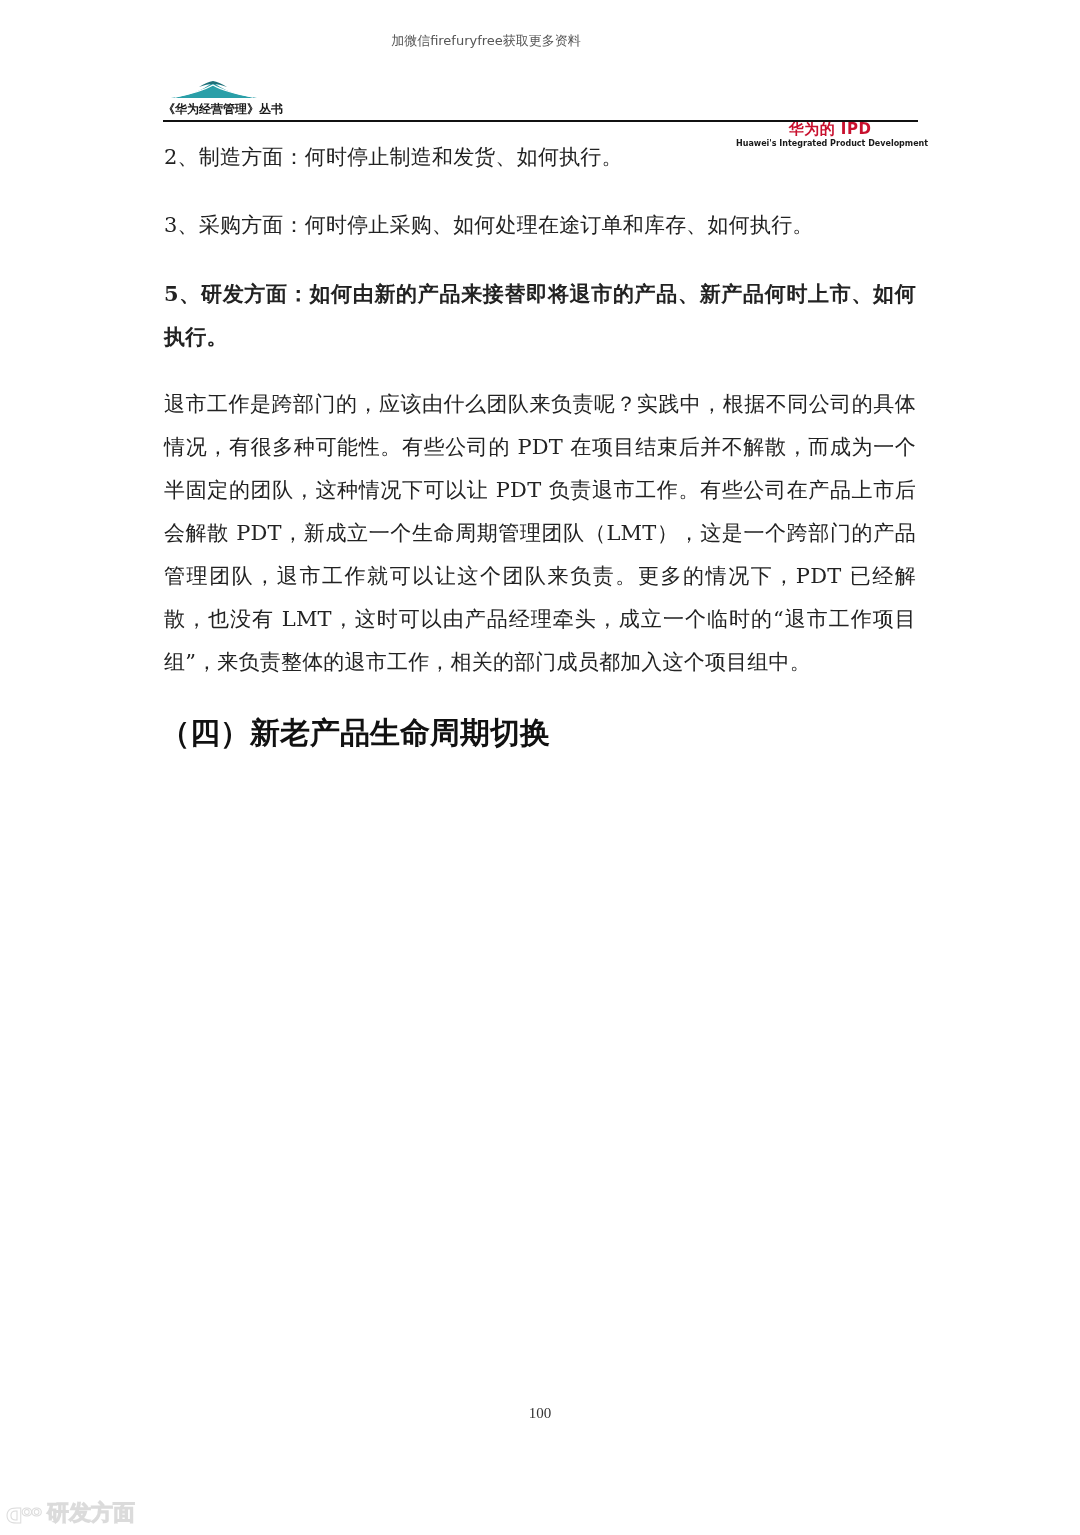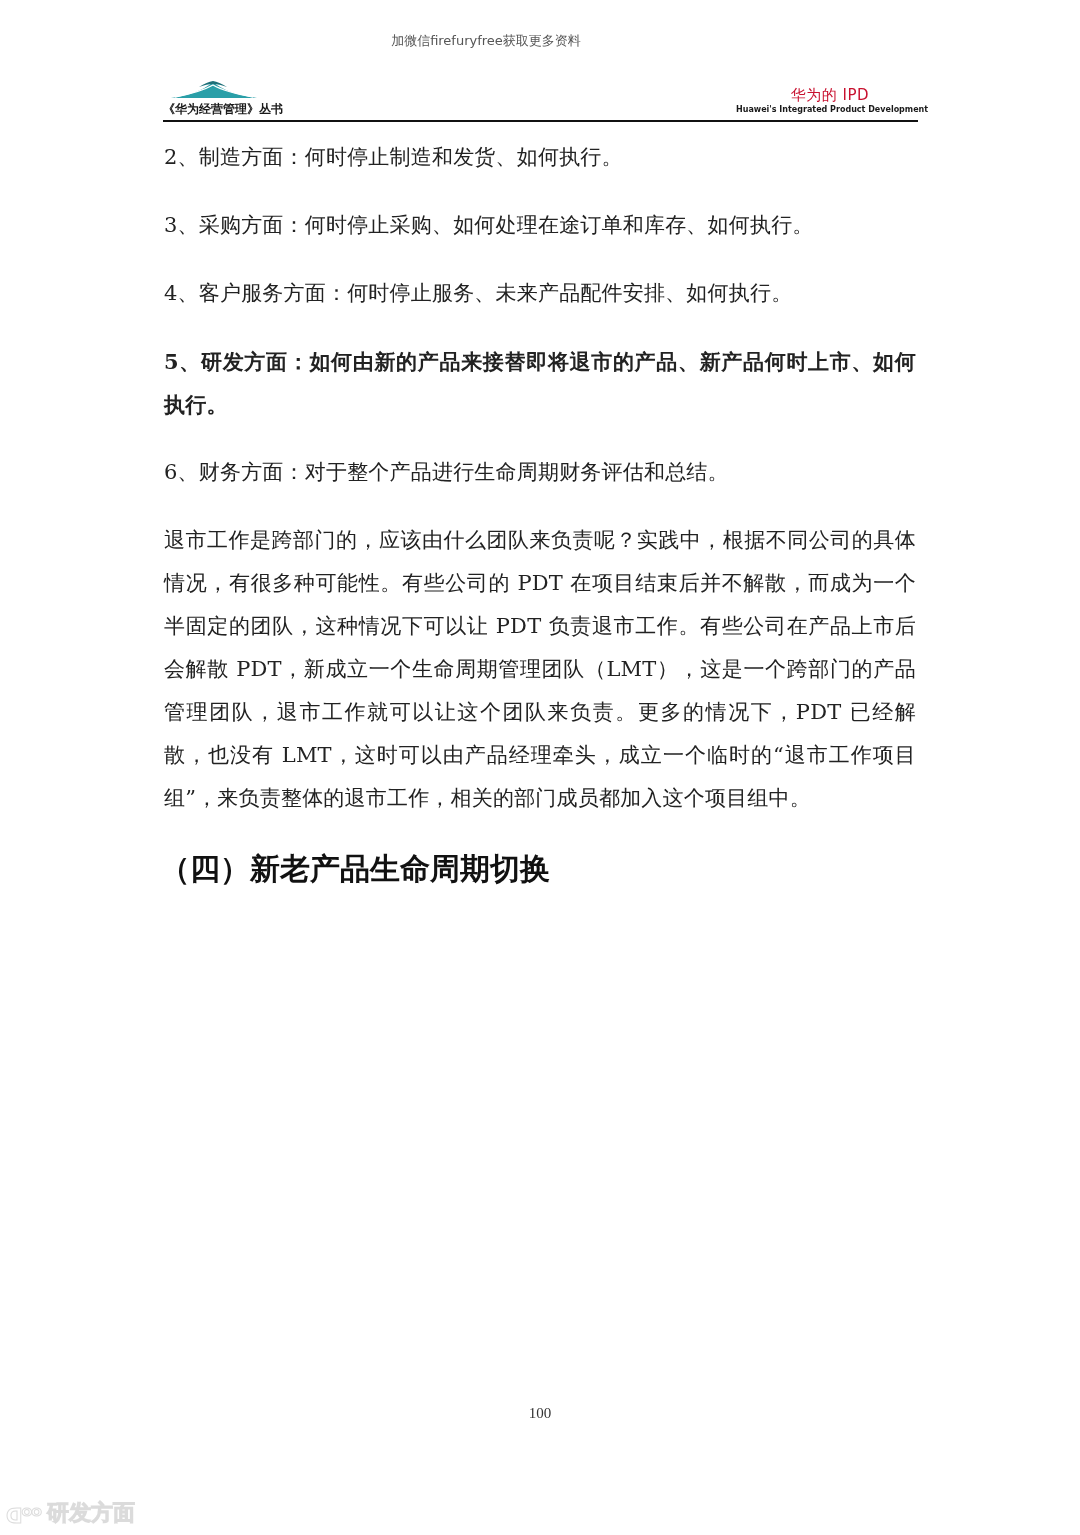--- a/index.html
+++ b/index.html
@@ -49,26 +49,27 @@
     }
     .brand-block {
       position: absolute;
       right: 2px;
       top: 10px;
       text-align: center;
       width: 180px;
     }
     .brand-title {
       font-size: 15px;
-      font-weight: normal;
+      font-weight: bold;
       color: #c8102e;
       font-family: "DejaVu Sans", "Liberation Sans", sans-serif;
       letter-spacing: 0.5px;
       line-height: 18px;
       padding-left: 8px;
+      margin-top: 34px;
     }
     .brand-subtitle {
       font-size: 8px;
       font-weight: bold;
       color: #1a1a1a;
       font-family: "DejaVu Sans", "Liberation Sans", sans-serif;
       line-height: 12px;
       white-space: nowrap;
     }
     .header-rule {
@@ -155,23 +156,21 @@
   <div class="brand-block">
     <div class="brand-title">华为的 IPD</div>
     <div class="brand-subtitle">Huawei's Integrated Product Development</div>
   </div>
   <div class="header-rule"></div>
 </div>
 
 <div class="content">
   <p class="para list-item">2、制造方面：何时停止制造和发货、如何执行。</p>
   <p class="para list-item">3、采购方面：何时停止采购、如何处理在途订单和库存、如何执行。</p>
-  <p class="para list-item">4、客户服务方面：何时停止服务、未来产品配件安排、如何执行。</p>
   <p class="para list-item wrap">5、研发方面：如何由新的产品来接替即将退市的产品、新产品何时上市、如何执行。</p>
-  <p class="para list-item">6、财务方面：对于整个产品进行生命周期财务评估和总结。</p>
   <p class="para body-para">退市工作是跨部门的，应该由什么团队来负责呢？实践中，根据不同公司的具体情况，有很多种可能性。有些公司的 PDT 在项目结束后并不解散，而成为一个半固定的团队，这种情况下可以让 PDT 负责退市工作。有些公司在产品上市后会解散 PDT，新成立一个生命周期管理团队（LMT），这是一个跨部门的产品管理团队，退市工作就可以让这个团队来负责。更多的情况下，PDT 已经解散，也没有 LMT，这时可以由产品经理牵头，成立一个临时的“退市工作项目组”，来负责整体的退市工作，相关的部门成员都加入这个项目组中。</p>
   <h2 class="section-heading">（四）新老产品生命周期切换</h2>
 </div>
 
 <div class="page-number">100</div>
 
 <div class="watermark-bottom">
   <span class="wm-logo">ᗡᴼᴼ</span>
   <span class="wm-text">研发方面</span>
 </div>

